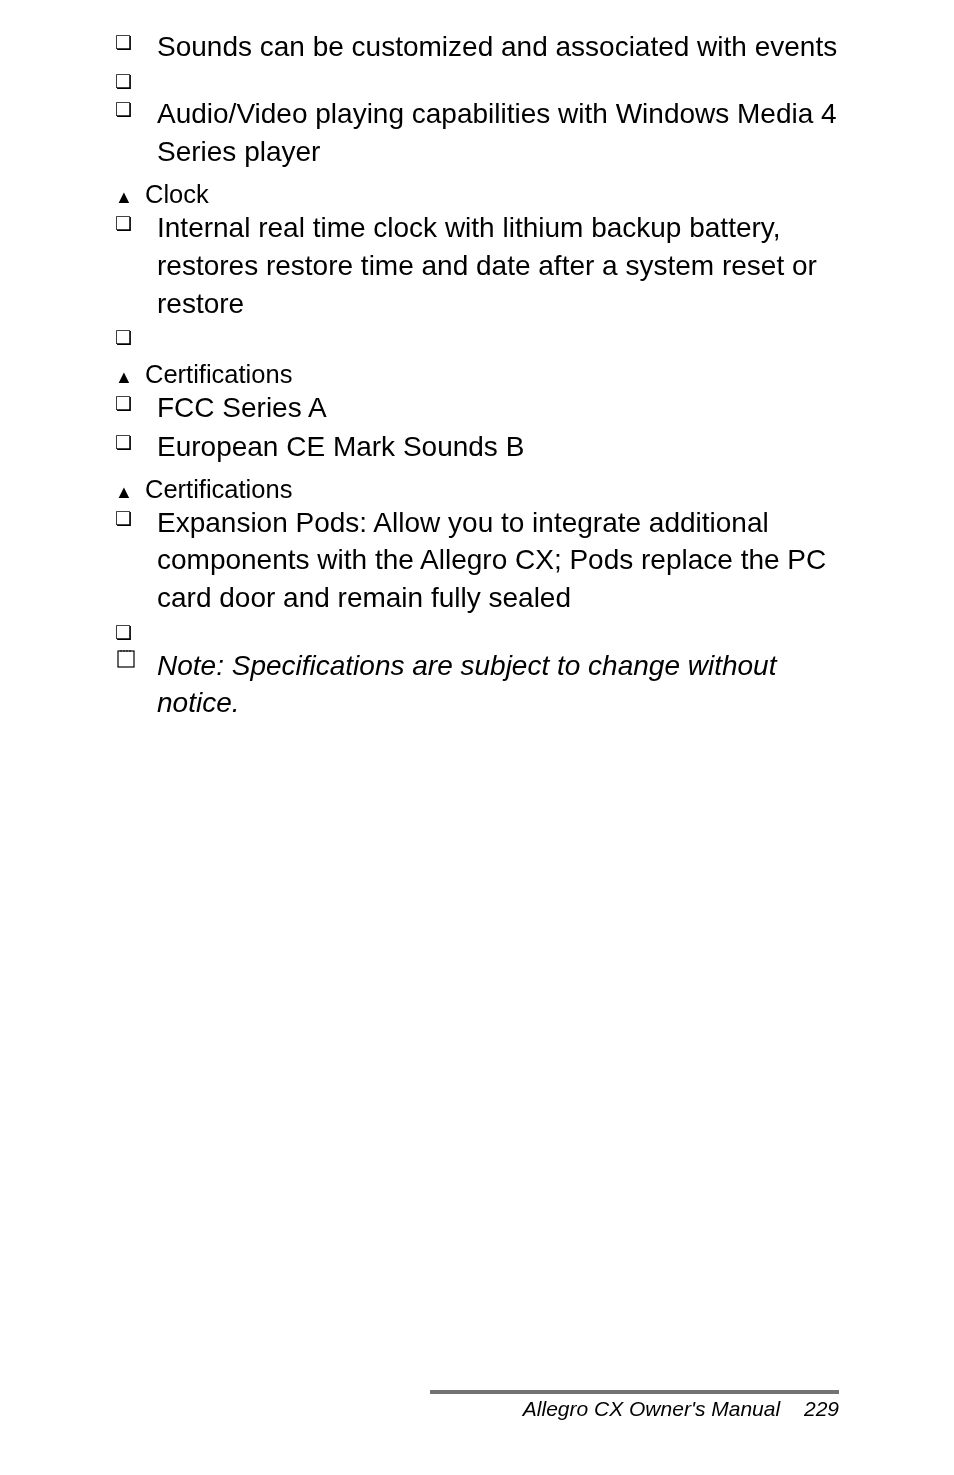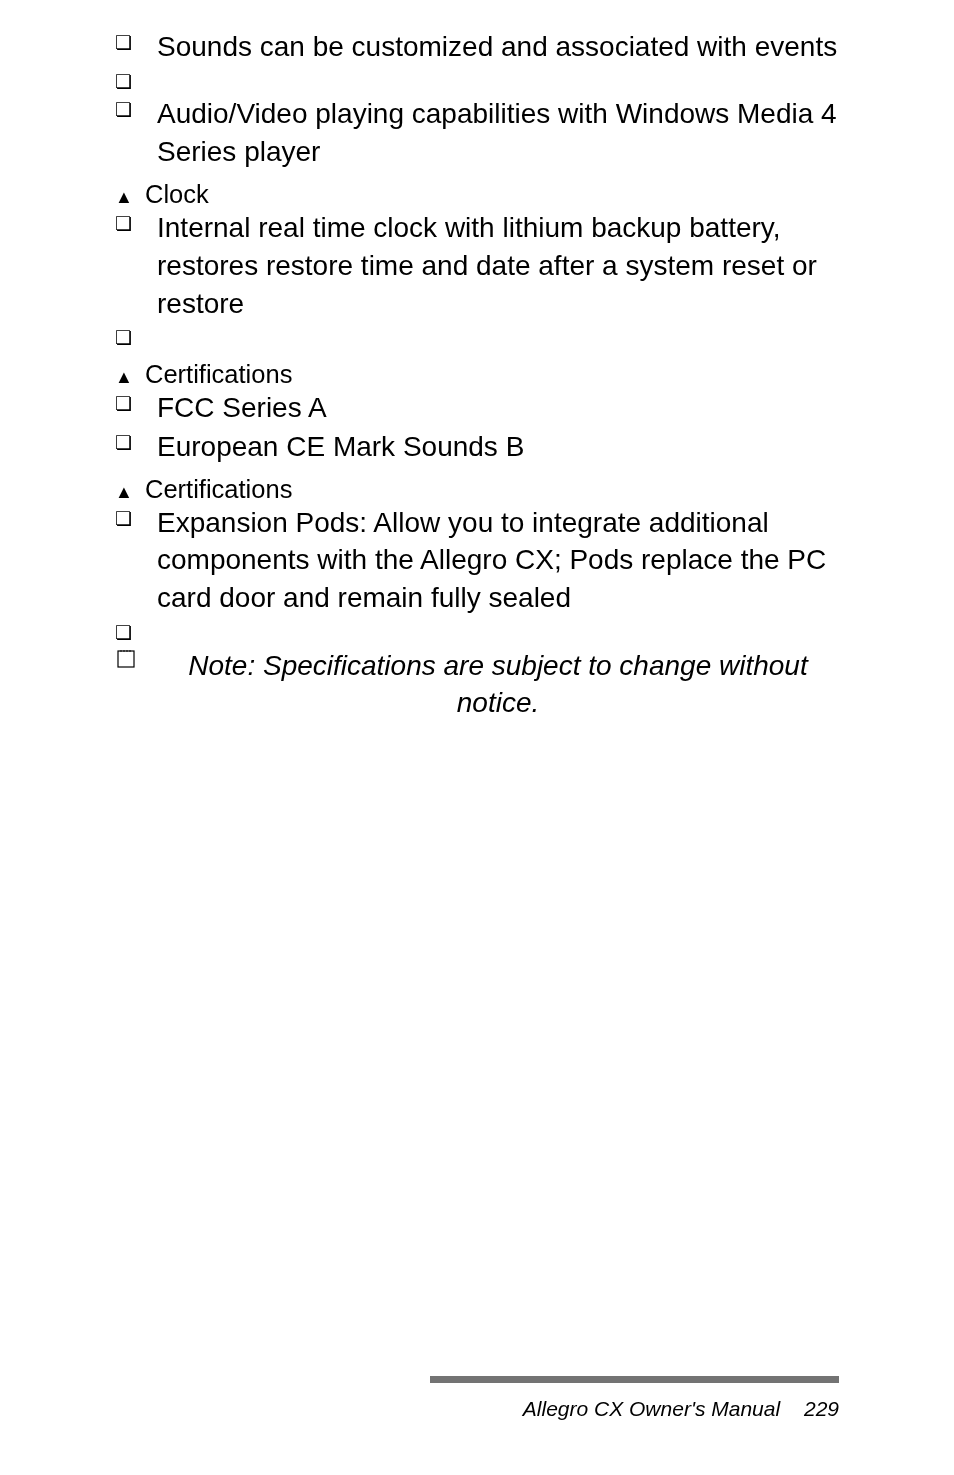--- a/index.html
+++ b/index.html
@@ -53,29 +53,28 @@
     width: 30px;
     flex-shrink: 0;
   }
   .head-text {
     font-family: Arial, Helvetica, sans-serif;
     font-weight: normal;
     font-size: 25.5px;
   }
   .italic {
     font-style: italic;
-    text-align: center;
   }
   .footer {
     position: absolute;
     bottom: 54px;
     right: 115px;
     left: 430px;
-    border-top: 7px solid #737373;
-    padding-top: 14px;
+    border-top: 4px solid #737373;
+    padding-top: 3px;
     font-family: Arial, Helvetica, sans-serif;
     font-style: italic;
     font-size: 21px;
     text-align: right;
   }
   .page-num {
     margin-left: 18px;
   }
 </style>
 </head>

